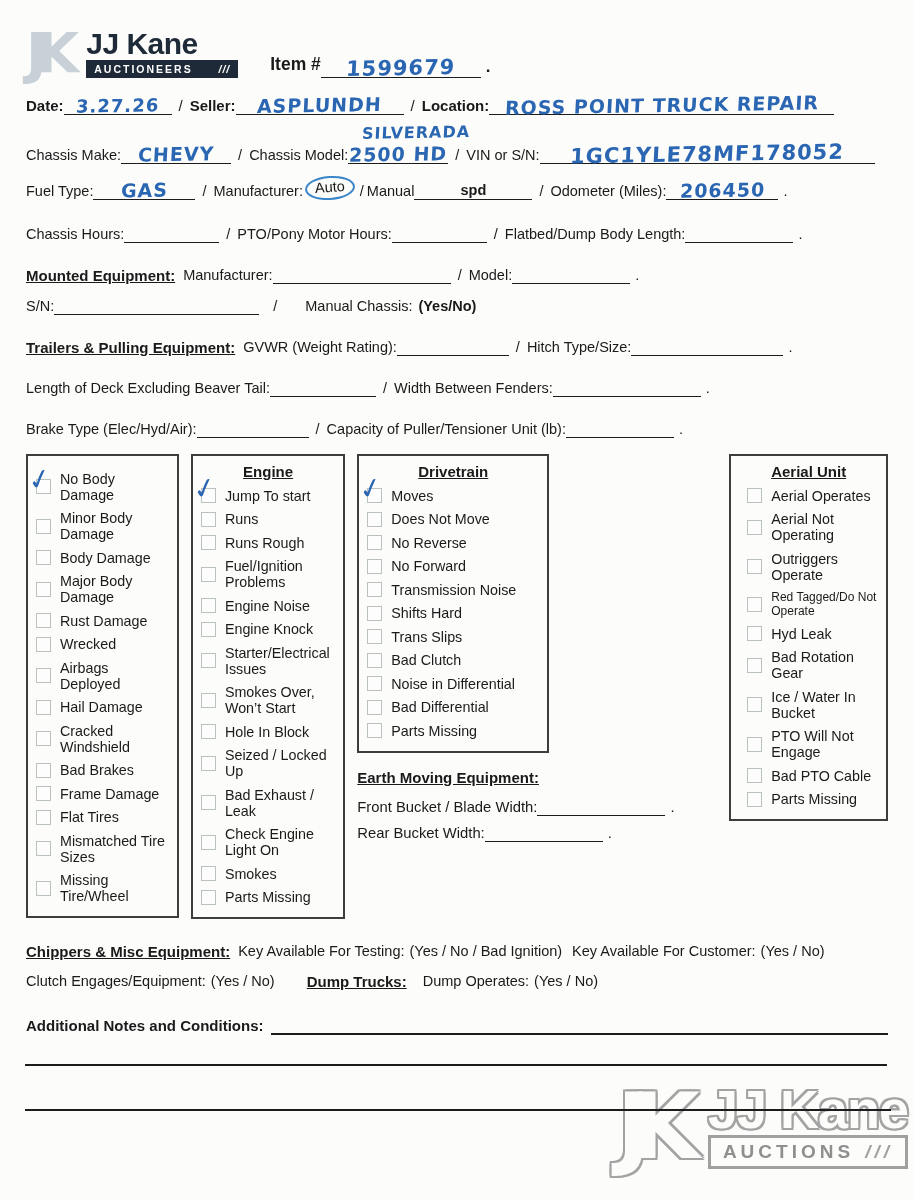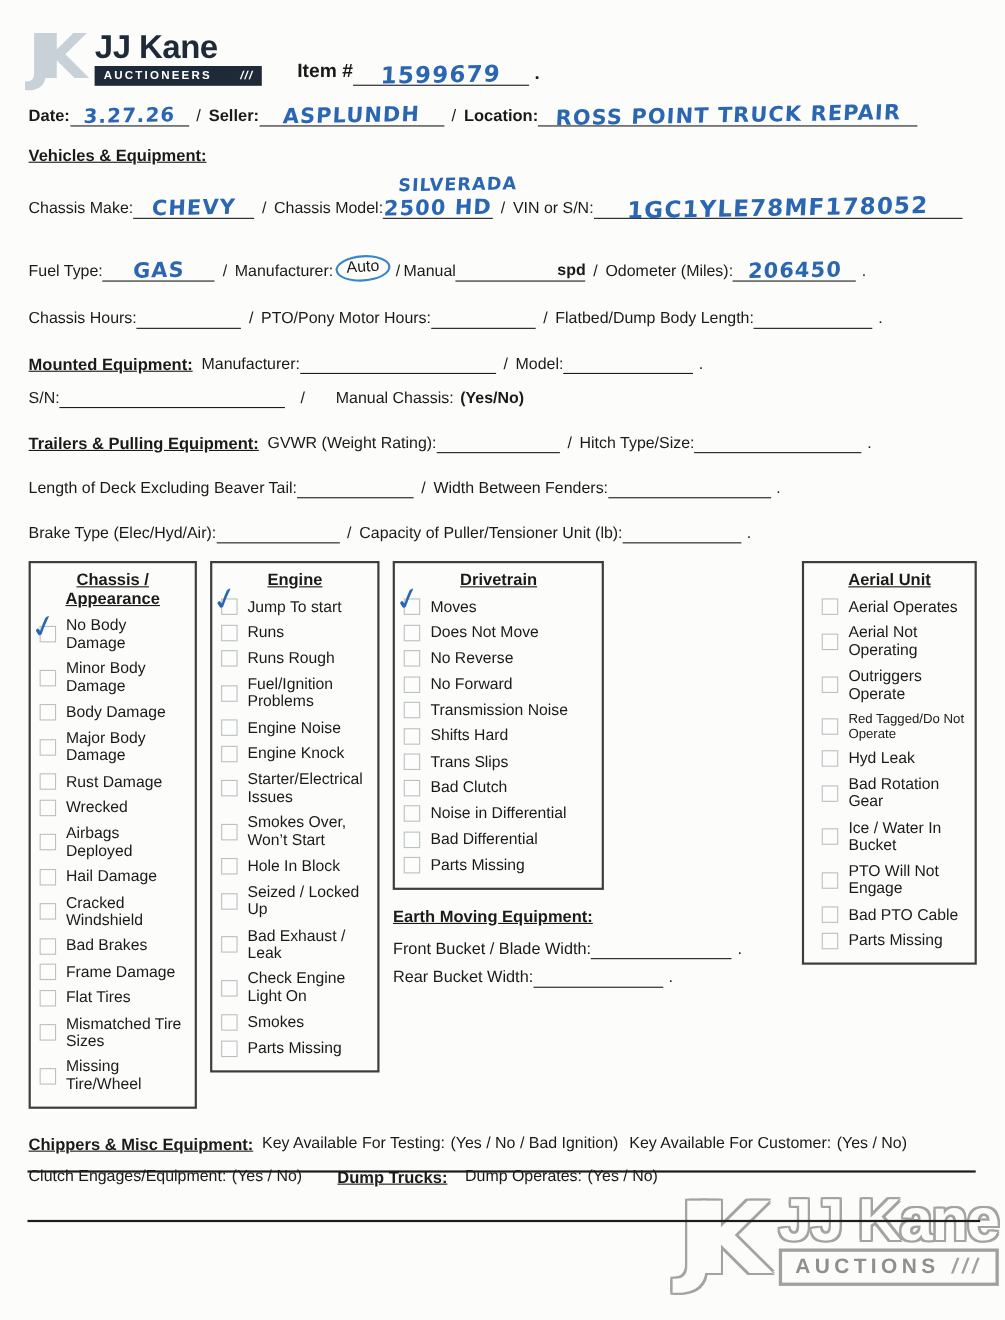--- a/index.html
+++ b/index.html
@@ -108,55 +108,52 @@
       <span class="fill" style="width:168px">
         <span class="hand">ASPLUNDH</span>
       </span>
       <span class="sep">/</span>
       <span class="lbl b">Location:</span>
       <span class="fill" style="width:345px">
         <span class="hand">ROSS POINT TRUCK REPAIR</span>
       </span>
     </div>
 
-    <div class="frow" style="margin-top:18px">
-      <span class="sect">Vehicles &amp; Equipment:</span>
-    </div>
 
     <div class="frow" style="margin-top:30px">
       <span class="lbl">Chassis Make:</span>
       <span class="fill" style="width:110px">
         <span class="hand">CHEVY</span>
       </span>
       <span class="sep">/</span>
       <span class="lbl">Chassis Model:</span>
       <span class="fill" style="width:100px">
         <span class="hand above">SILVERADA</span>
         <span class="hand">2500 HD</span>
       </span>
       <span class="sep">/</span>
       <span class="lbl">VIN or S/N:</span>
       <span class="fill" style="width:335px">
         <span class="hand hand-lg">1GC1YLE78MF178052</span>
       </span>
     </div>
 
-    <div class="frow" style="margin-top:33px">
+    <div class="frow" style="margin-top:12px">
       <span class="lbl">Fuel Type:</span>
       <span class="fill" style="width:102px">
         <span class="hand">GAS</span>
       </span>
       <span class="sep">/</span>
       <span class="lbl">Manufacturer:</span>
       <span class="circle">
         <span class="lbl">Auto</span>
       </span>
       <span class="sep" style="padding:0 3px 1px 3px">/</span>
       <span class="lbl">Manual</span>
-      <span class="fill" style="width:118px;justify-content:flex-end">
+      <span class="fill" style="width:118px;">
         <span class="lbl b">spd</span>
       </span>
       <span class="sep">/</span>
       <span class="lbl">Odometer (Miles):</span>
       <span class="fill" style="width:112px">
         <span class="hand">206450</span>
       </span>
       <span class="dot">.</span>
     </div>
 
@@ -215,21 +212,20 @@
       <span class="fill" style="width:112px"></span>
       <span class="sep">/</span>
       <span class="lbl">Capacity of Puller/Tensioner Unit (lb):</span>
       <span class="fill" style="width:108px"></span>
       <span class="dot">.</span>
     </div>
 
     <div class="cols">
 
       <div class="colbox" style="width:182px">
-        <div class="coltitle">Chassis / Appearance</div>
         <div>
 
             <div class="item checked">
               <span class="cb">
                 <span class="mark">✓</span>
               </span>
               <span class="itemlabel">No Body Damage</span>
             </div>
 
             <div class="item">
@@ -614,20 +610,24 @@
     </div>
 
     <div class="frow" style="margin-top:13px">
       <span class="lbl">Clutch Engages/Equipment:</span>
       <span class="lbl" style="margin-left:5px">(Yes / No)</span>
       <span class="sect" style="margin-left:32px">Dump Trucks:</span>
       <span class="lbl" style="margin-left:16px">Dump Operates:</span>
       <span class="lbl" style="margin-left:5px">(Yes / No)</span>
     </div>
 
+    <div class="frow" style="margin-top:27px">
+      <span class="lbl b" style="font-size:15px">Additional Notes and Conditions:</span>
+      <span class="rule-notes"></span>
+    </div>
 
   </div>
 
   <div class="rule" style="top:1064px;width:862px"></div>
   <div class="rule z2" style="top:1109px;width:866px"></div>
 
   <div class="watermark">
     <span class="wm-mono outline">JK</span>
     <span class="wm-block">
       <span class="wm-name outline">JJ Kane</span>

